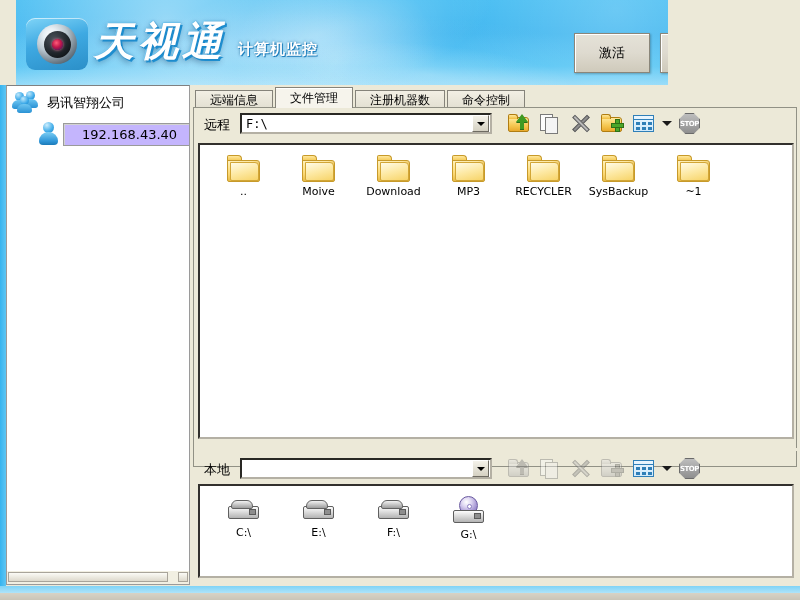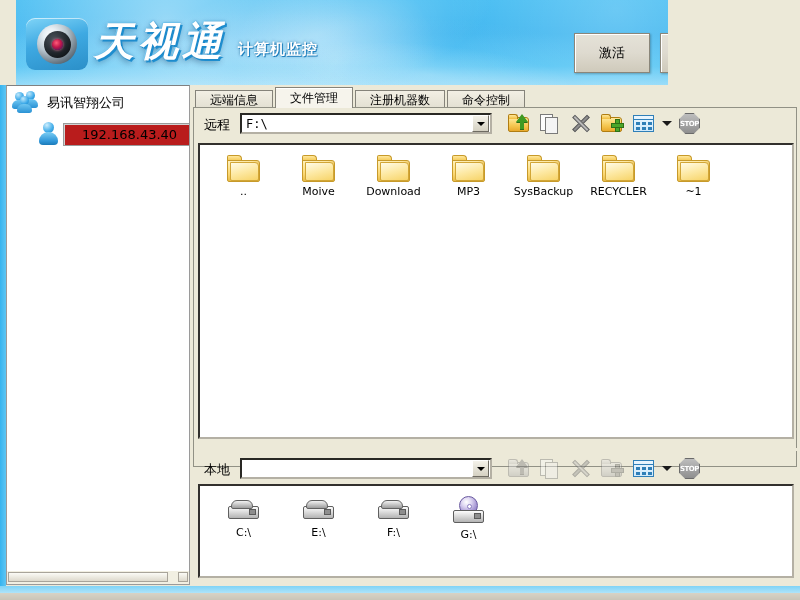--- a/index.html
+++ b/index.html
@@ -111,21 +111,21 @@
   .tree-child{padding-left:26px;margin-top:4px;display:flex;align-items:center;}
   .dotline{
     width:22px;height:1px;border-top:1px dotted #808080;margin-right:2px;align-self:center;
   }
   .usr-icon{position:relative;width:26px;height:28px;flex:0 0 26px;}
   .usr-head{position:absolute;left:8px;top:2px;width:11px;height:11px;border-radius:50%;
     background:radial-gradient(circle at 35% 28%,#cdeefd,#43aeea 58%,#1d7fc2);}
   .usr-body{position:absolute;left:4px;top:12px;width:19px;height:13px;border-radius:9px 9px 4px 4px;
     background:linear-gradient(180deg,#7ccef4,#2f96d8 70%,#1b7ab8);}
   .ip-chip{
-    background:#b91c1c;color:#000;
+    background:#c4b5fd;color:#000;
     font-family:"DejaVu Sans","Liberation Sans",sans-serif;font-size:13px;
     padding:3px 18px;border:1px solid #9a9a9a;
     box-shadow:inset 1px 1px 0 #d2d2d2;
     margin-left:2px;
   }
 
   
   .main{
     position:absolute;left:191px;top:85px;width:609px;height:500px;
     background:#ece9d8;
@@ -424,29 +424,29 @@
                 <span class="flip"></span>
               </span>
             <span class="it-label">MP3</span>
           </div>
           <div class="item">
             <span class="ic-folder">
                 <span class="tabtop"></span>
                 <span class="body"></span>
                 <span class="flip"></span>
               </span>
+            <span class="it-label">RECYCLER</span>
+          </div>
+          <div class="item">
+            <span class="ic-folder">
+                <span class="tabtop"></span>
+                <span class="body"></span>
+                <span class="flip"></span>
+              </span>
             <span class="it-label">SysBackup</span>
-          </div>
-          <div class="item">
-            <span class="ic-folder">
-                <span class="tabtop"></span>
-                <span class="body"></span>
-                <span class="flip"></span>
-              </span>
-            <span class="it-label">RECYCLER</span>
           </div>
           <div class="item">
             <span class="ic-folder">
                 <span class="tabtop"></span>
                 <span class="body"></span>
                 <span class="flip"></span>
               </span>
             <span class="it-label">~1</span>
           </div>
         </div>

